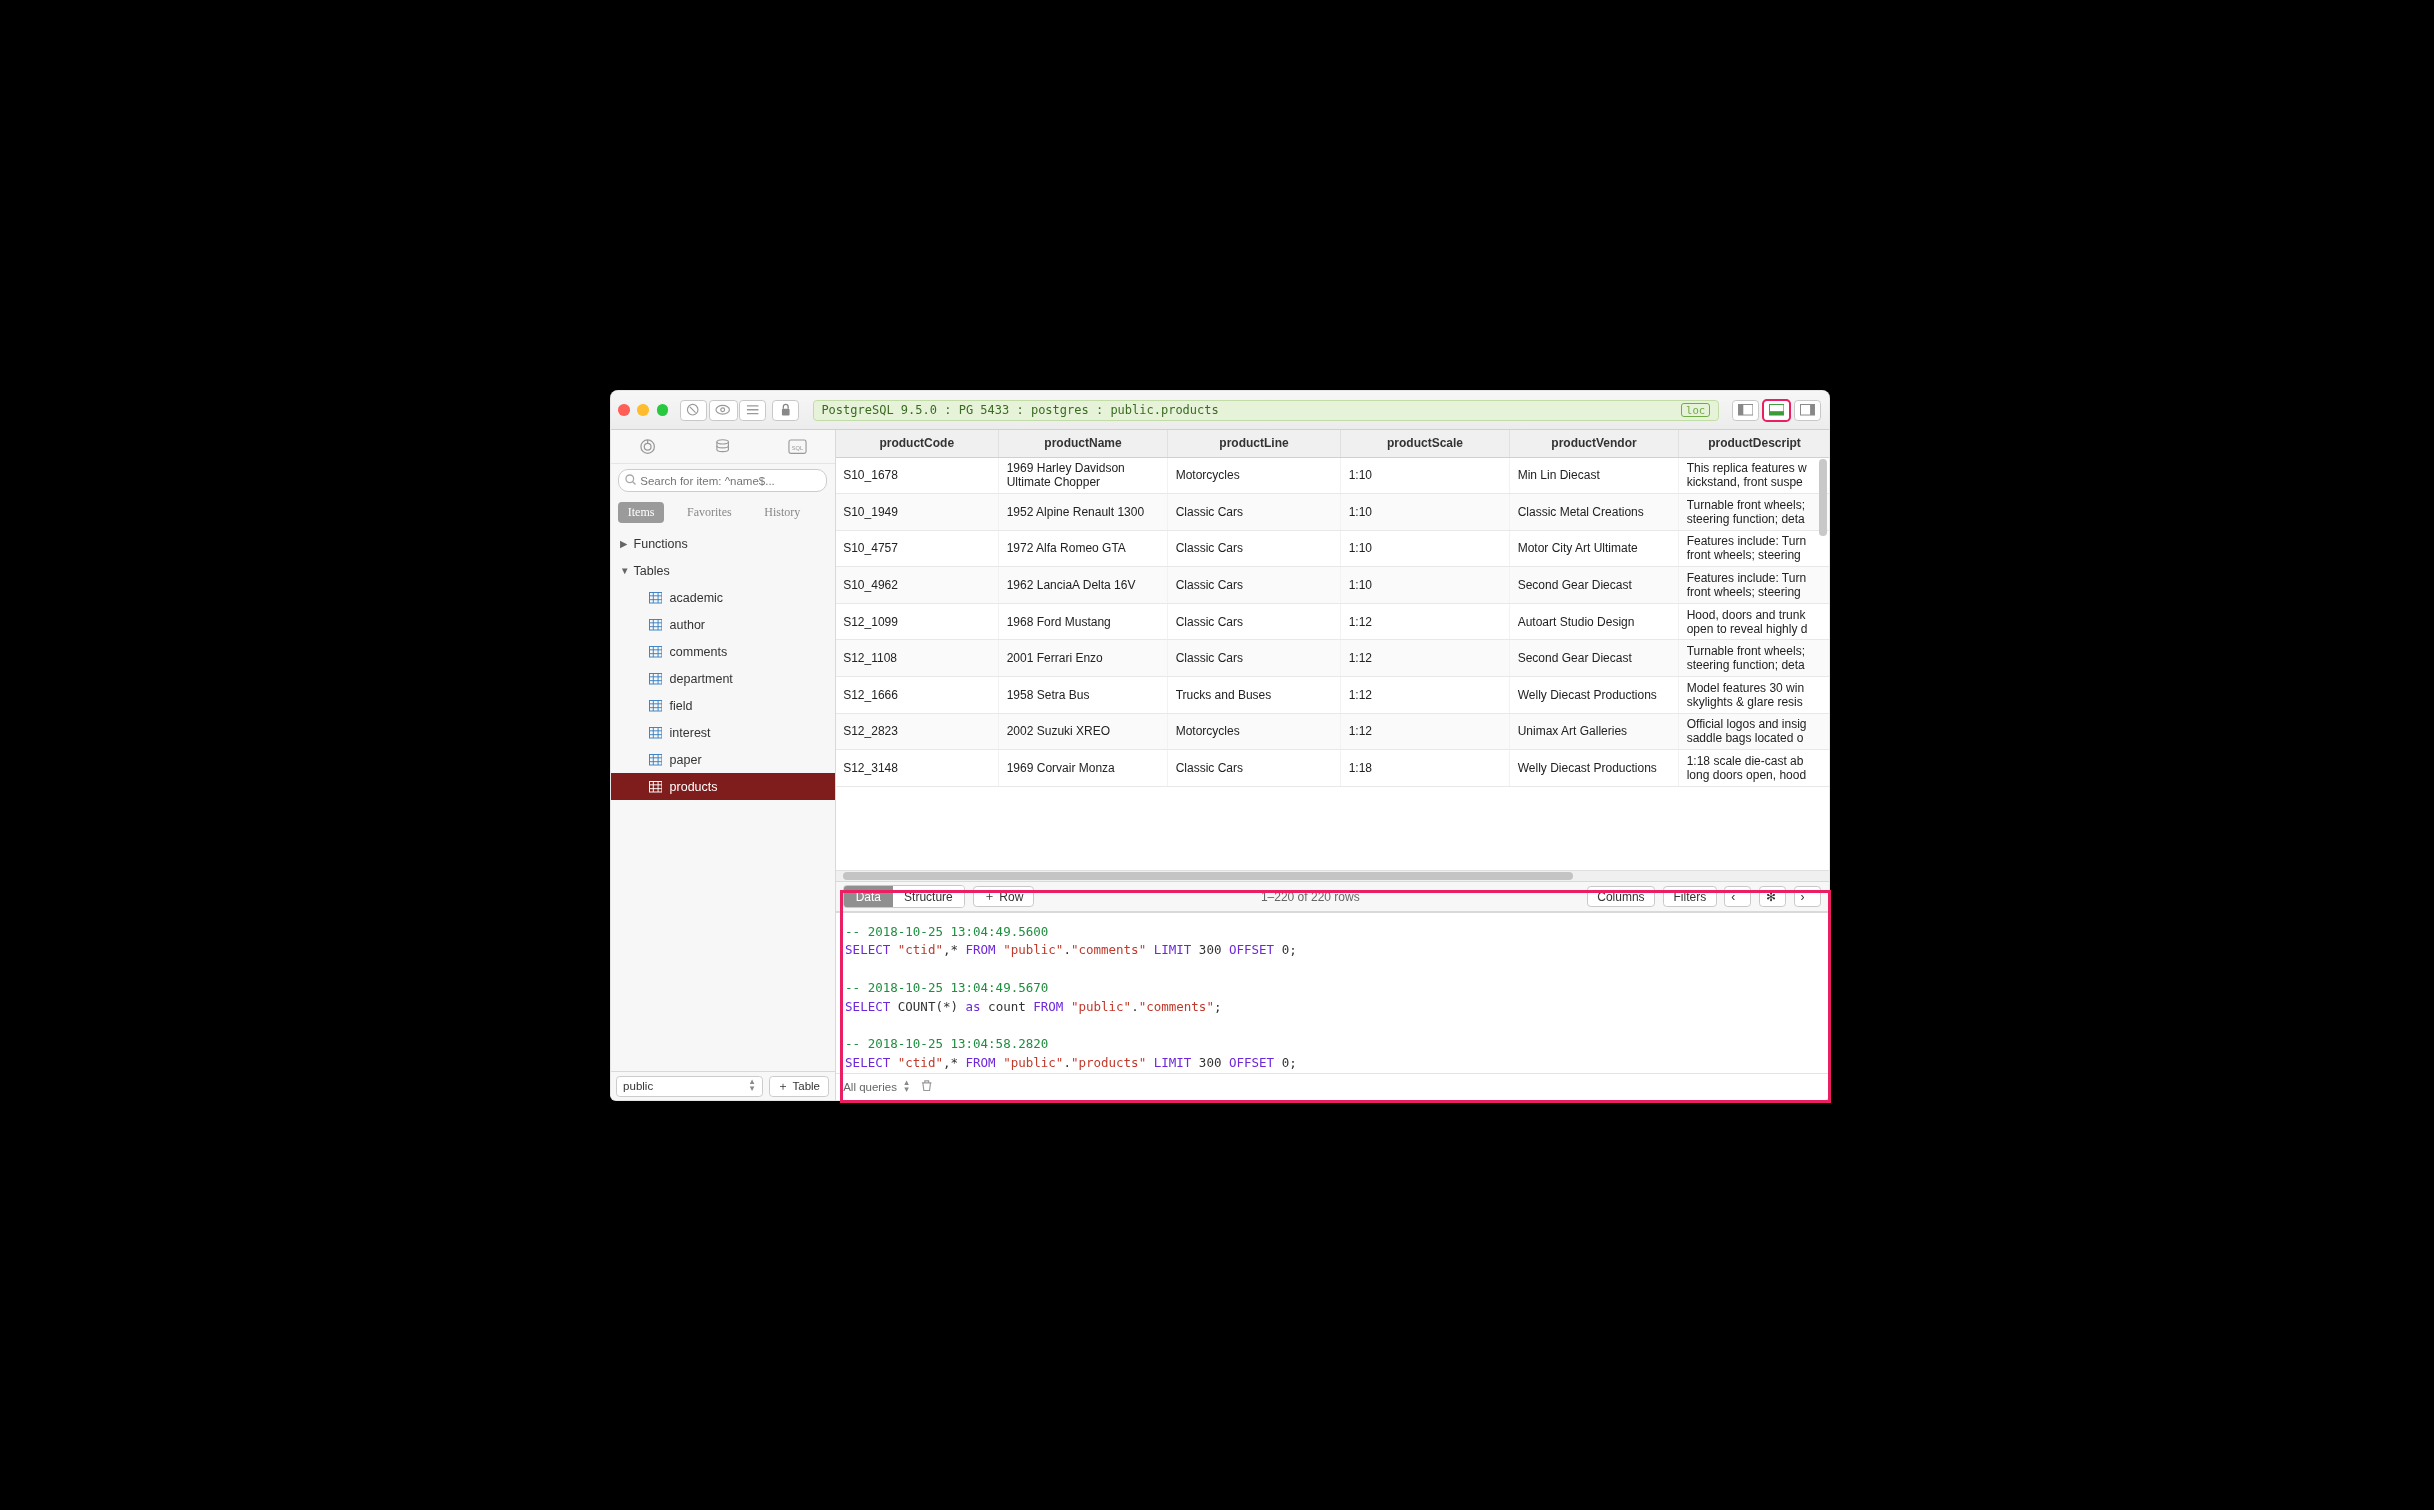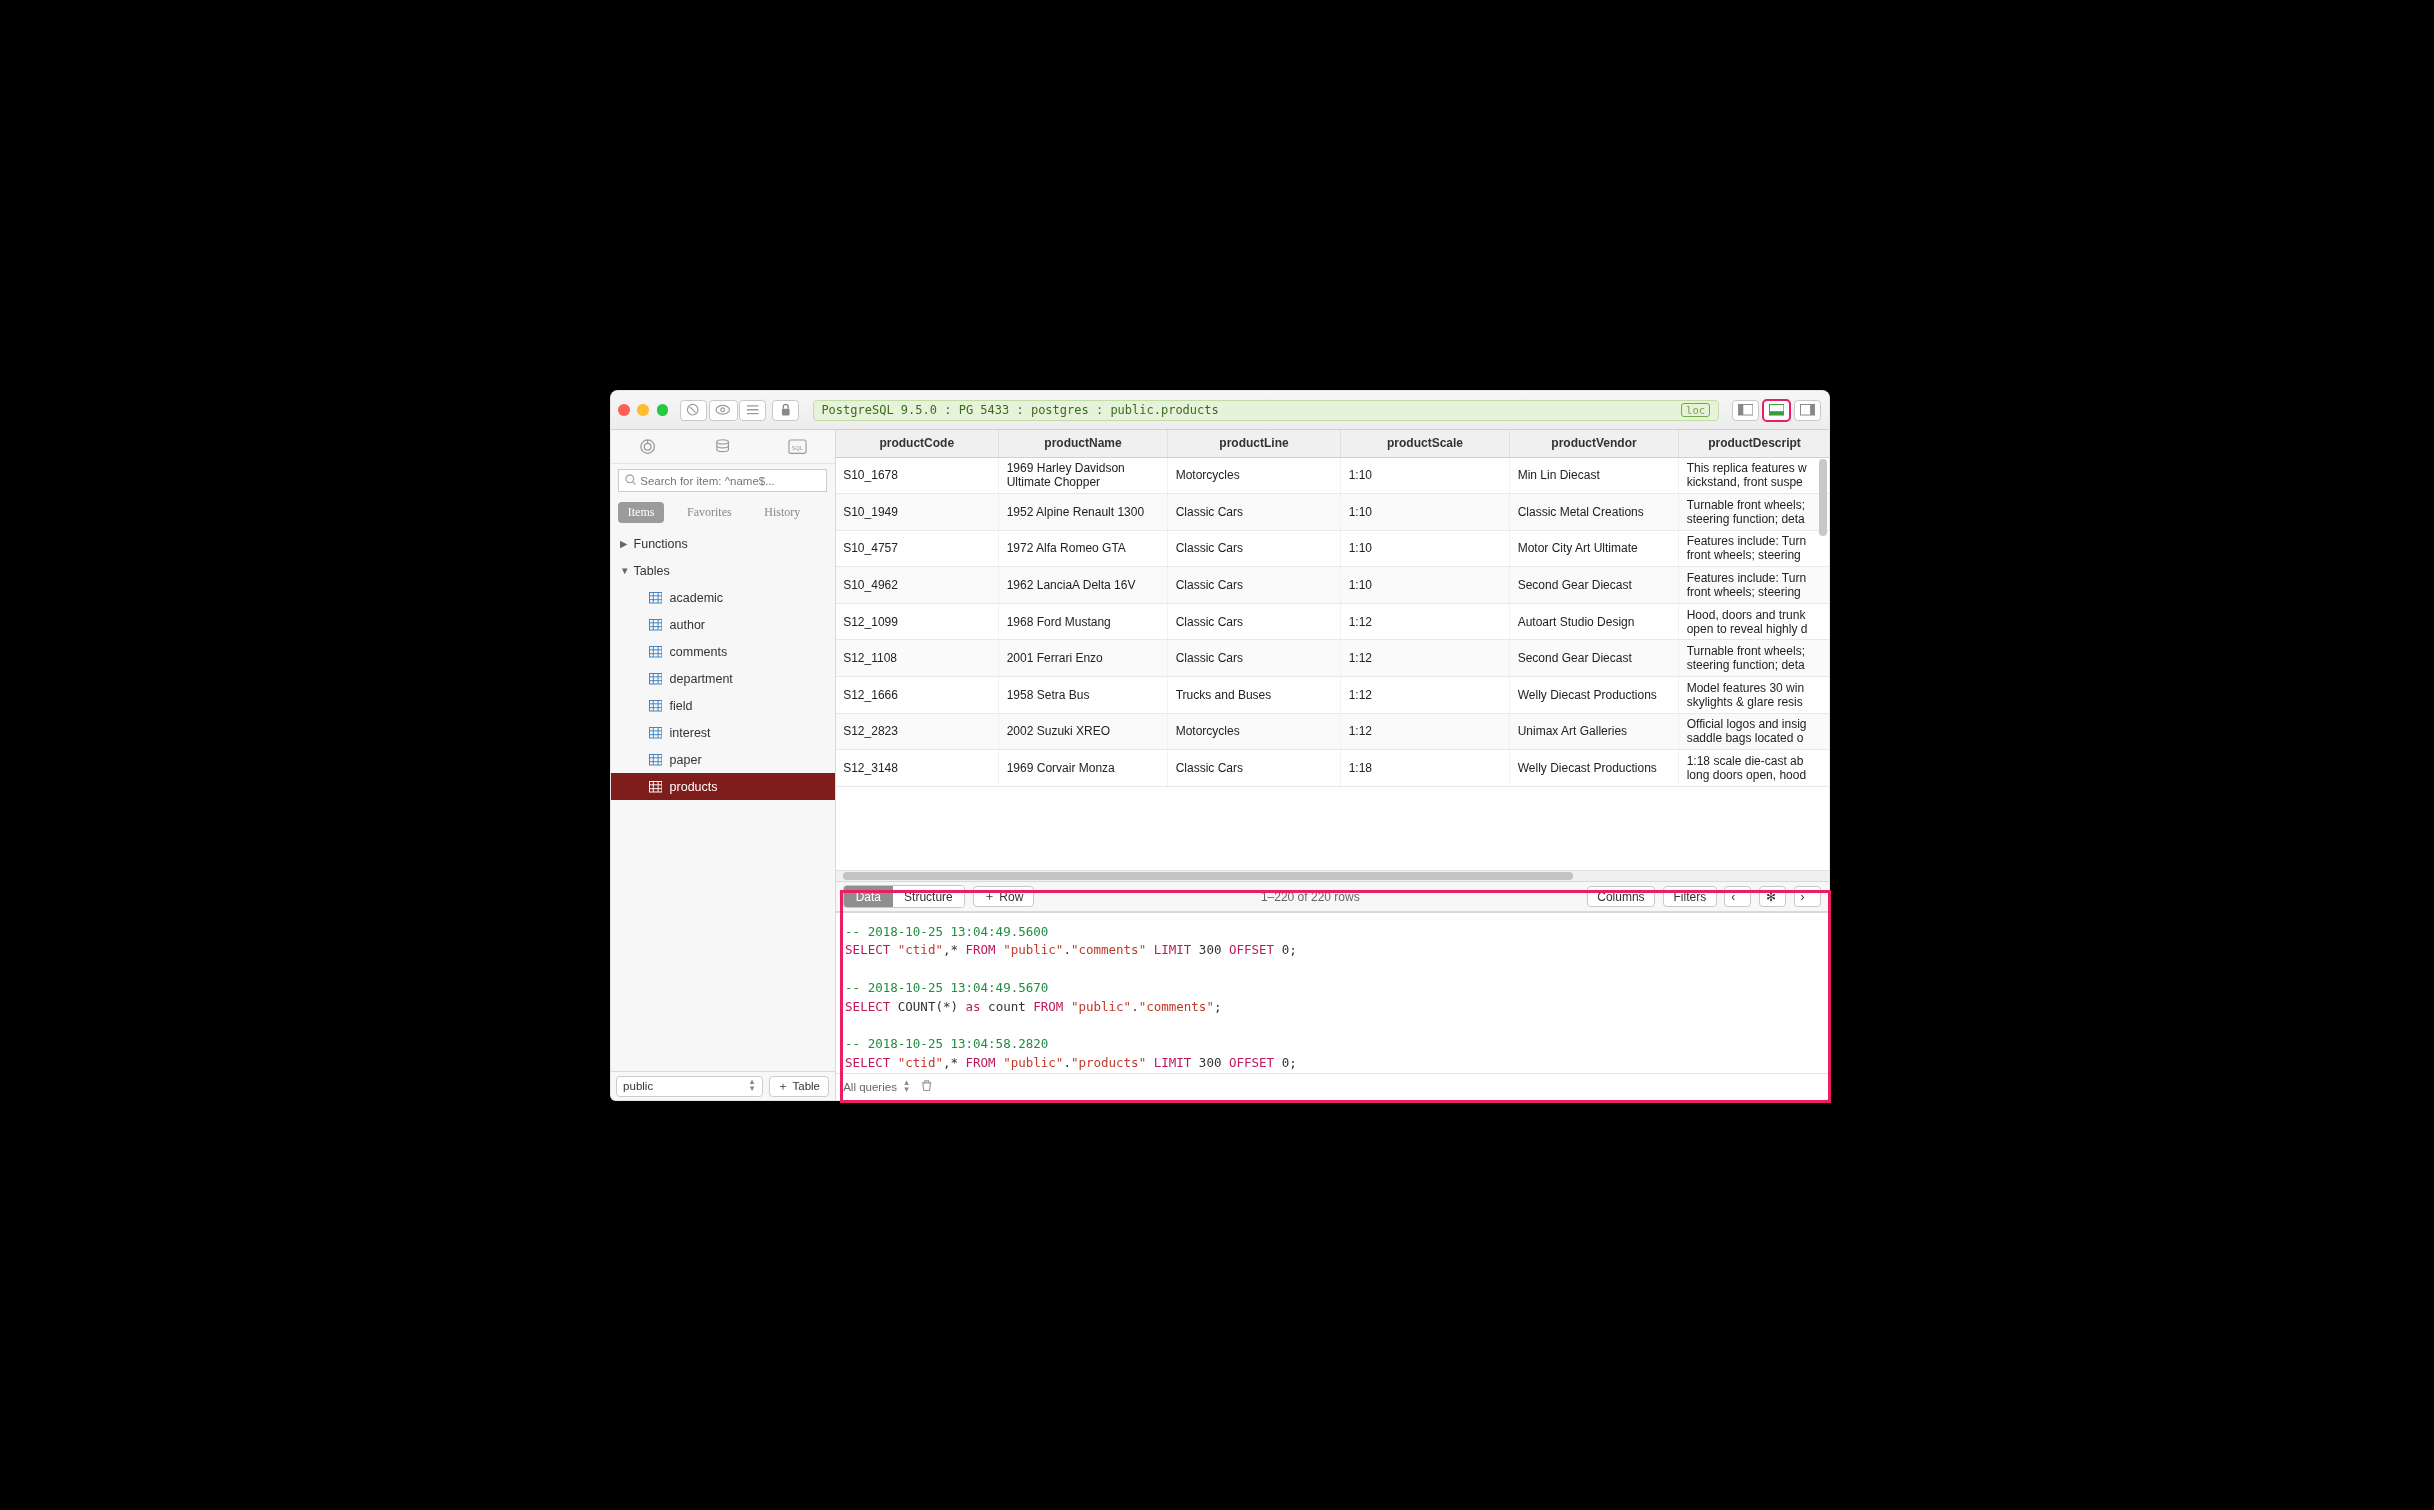--- a/index.html
+++ b/index.html
@@ -15,21 +15,21 @@
   .pathbar { flex:1; margin:0 7.7px; height:21px; border-radius:3.8px; background:#e6f3d9; border:1px solid #c2dca5; display:flex; align-items:center; padding:0 7.7px; font-family: ui-monospace,Menlo,monospace; font-size:12px; color:#3a6b22; justify-content:space-between;}
   .loc-badge{border:1px solid #6fab47;border-radius:2.9px;padding:0 3.8px;color:#6fab47;font-size:10.6px;}
   .right-toolbtns{display:flex;gap:3.8px;}
   .panel-toggle{width:27px;height:21px;border:1px solid #c8c8c8;border-radius:3.8px;background:#fff;display:flex;align-items:center;justify-content:center;}
   .panel-toggle svg{width:15.4px;height:11.5px;}
   .highlight-toggle{outline:2.9px solid #e91e63;outline-offset:-1px;}
   .body { flex:1; display:flex; min-height:0; }
   .sidebar { width:225px; border-right:1px solid #d9d9d9; background:#f7f7f7; display:flex; flex-direction:column;}
   .side-top { display:flex;justify-content:space-around;padding:5.8px 0;border-bottom:1px solid #e5e5e5;}
   .side-top-icon{width:21px;height:21px;display:flex;align-items:center;justify-content:center;color:#888;border-radius:3.8px;}
-  .searchbox{margin:5.8px 7.7px;height:23px;border:1px solid #ccc;border-radius:0;background:#fff;display:flex;align-items:center;padding:0 5.8px;color:#999;gap:3.8px;}
+  .searchbox{margin:5.8px 7.7px;height:23px;border:1px solid #ccc;border-radius:10px;background:#fff;display:flex;align-items:center;padding:0 5.8px;color:#999;gap:3.8px;}
   .searchbox input{border:none;outline:none;flex:1;font-size:11.5px;background:transparent;}
   .segtabs{margin:3.8px 7.7px;display:flex;gap:13.4px;align-items:center;font-size:12px;color:#888;font-family:Liberation Serif, serif;}
   .segtab{padding:2.9px 9.6px;border-radius:3.8px;}
   .segtab.active{background:#9b9b9b;color:#fff;}
   .tree{flex:1;overflow:auto;padding-top:3.8px;}
   .tree-row{height:27px;display:flex;align-items:center;padding-left:9.6px;gap:5.8px;font-size:12.5px;color:#333;cursor:default;}
   .tree-row.group{font-weight:400;}
   .tree-row.child{padding-left:38px;gap:7.7px;}
   .tree-row.selected{background:#7f1d1d;color:#fff;}
   .disclosure{width:7.7px;color:#666;font-size:9.6px;}
@@ -48,21 +48,21 @@
   .hscroll-thumb{position:absolute;left:7.7px;top:1.9px;height:7.7px;width:730px;background:#c4c4c4;border-radius:3.8px;}
   .toolbar2{height:31px;border-top:1px solid #d9d9d9;border-bottom:1px solid #d9d9d9;background:#f7f7f7;display:flex;align-items:center;padding:0 7.7px;gap:7.7px;}
   .seg{display:flex;border:1px solid #c8c8c8;border-radius:3.8px;overflow:hidden;}
   .seg-btn{height:21px;padding:0 11.5px;display:flex;align-items:center;font-size:12px;background:#fff;color:#333;}
   .seg-btn.active{background:#8f8f8f;color:#fff;}
   .btn{height:21px;border:1px solid #c8c8c8;border-radius:3.8px;background:#fff;padding:0 9.6px;display:flex;align-items:center;gap:3.8px;font-size:12px;color:#333;}
   .toolbar2 .spacer{flex:1;text-align:center;font-size:12px;color:#666;}
   .console{flex:0 0 188px;border-top:1px solid #d9d9d9;display:flex;flex-direction:column;min-height:0;position:relative;}
   .console-text{flex:1;overflow:auto;padding:9.6px 9.6px 3.8px 9.6px;font-family: ui-monospace,Menlo,monospace;font-size:12.5px;line-height:1.5;white-space:pre;}
   .c-comm{color:#1e8e3e;}
-  .c-kw{color:#be185d;}
+  .c-kw{color:#6d28d9;}
   .c-str{color:#c0392b;}
   .console-foot{height:27px;border-top:1px solid #e3e3e3;display:flex;align-items:center;padding:0 7.7px;gap:9.6px;color:#666;font-size:11.5px;}
   .console-foot .sel{display:flex;align-items:center;gap:5.8px;}
   .updown{display:flex;flex-direction:column;line-height:6.7px;font-size:7.7px;color:#888;}
   .trash{color:#888;}
   .console-highlight-box{position:absolute;border:3.8px solid #e91e63;pointer-events:none;}
   .vscrollbar{position:absolute;right:1.9px;top:29px;width:7.7px;height:77px;background:#c8c8c8;border-radius:3.8px;}
 </style>
 </head>
 <body>

